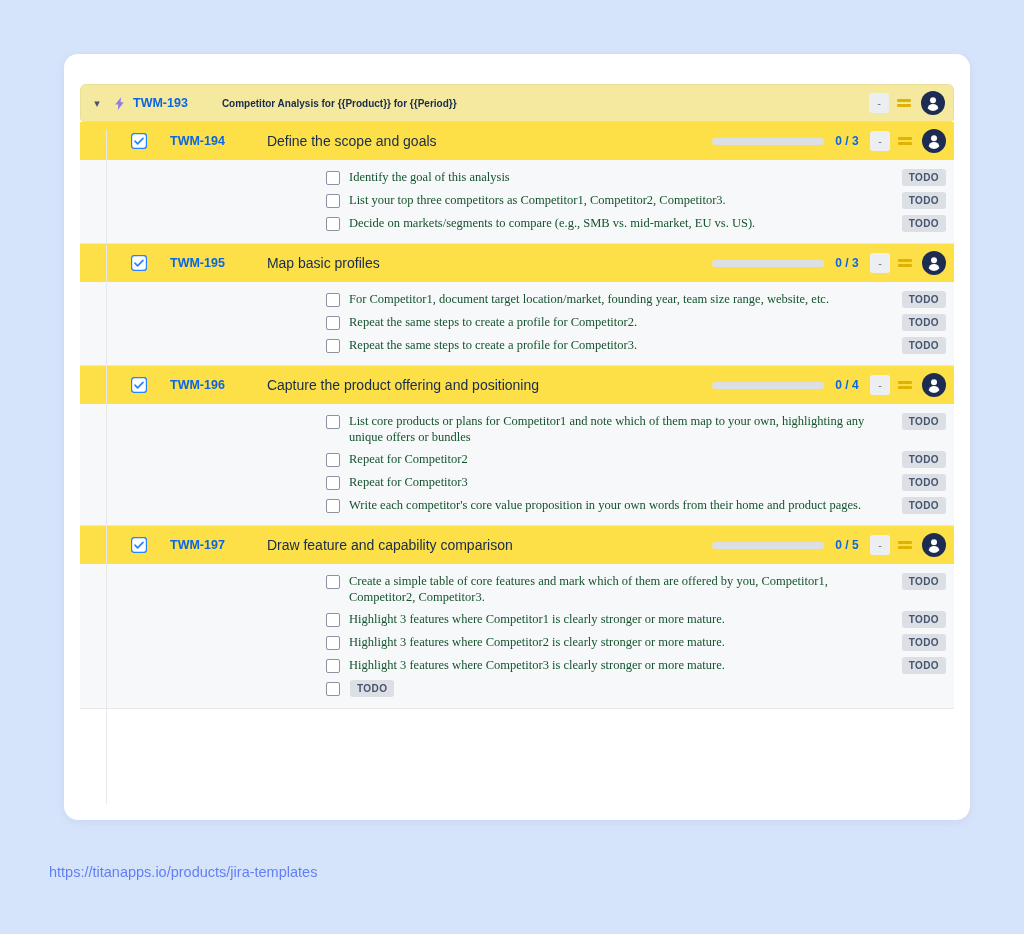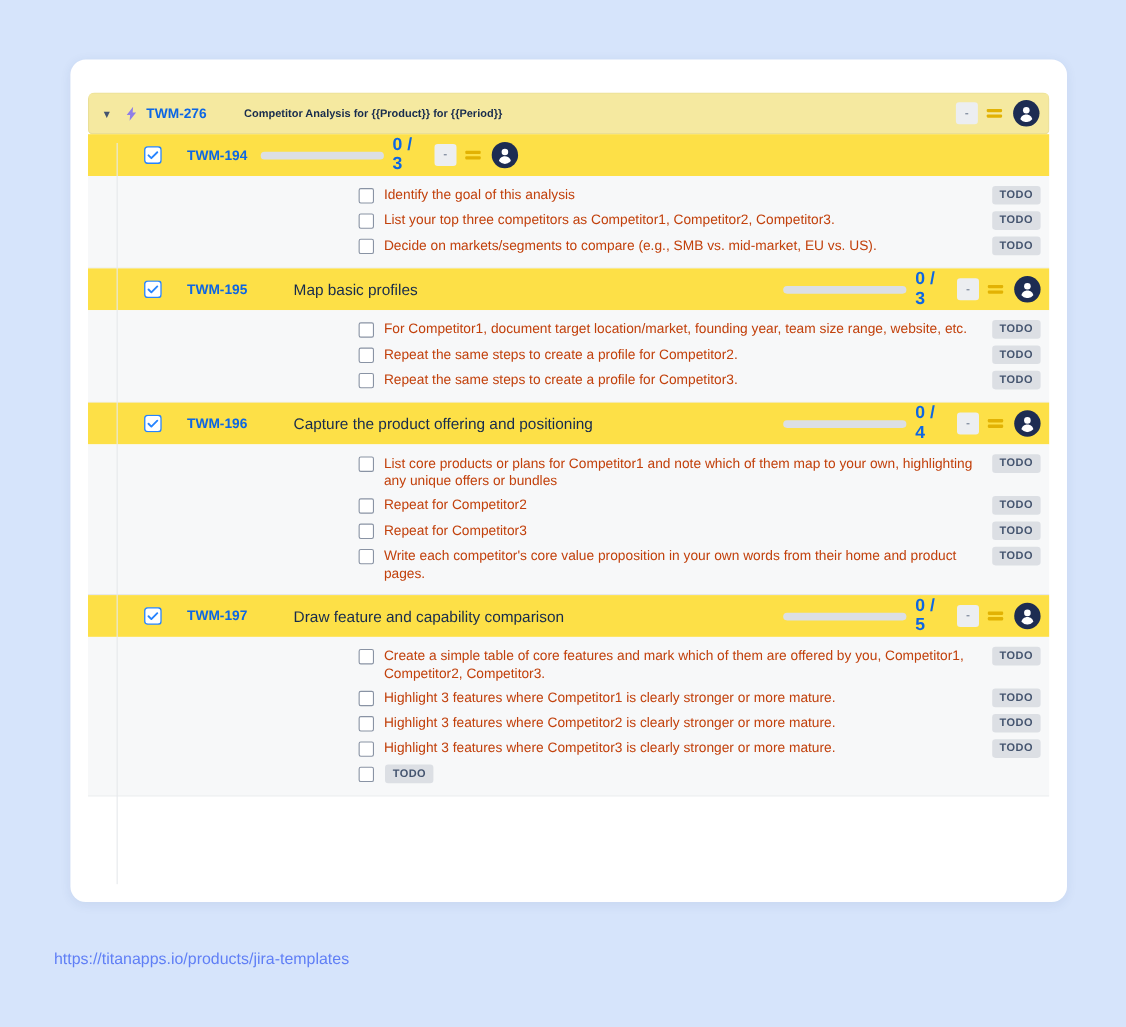--- a/index.html
+++ b/index.html
@@ -153,24 +153,24 @@
   }
   .progress {
     width: 112px;
     height: 7px;
     border-radius: 4px;
     background: #dcdfe4;
     flex: 0 0 auto;
   }
   .count {
     color: #0c66e4;
-    font-size: 16px;
+    font-size: 12px;
     font-weight: 700;
     width: 30px;
-    text-align: left;
+    text-align: center;
     flex: 0 0 auto;
   }
 
   
   .subtasks {
     background: #f7f8f9;
     padding: 6px 0 8px 0;
   }
   .subtask {
     display: flex;
@@ -184,24 +184,25 @@
     border: 1.6px solid #8993a4;
     border-radius: 2px;
     background: #fff;
     flex: 0 0 auto;
     margin-top: 2px;
     cursor: pointer;
   }
   .sub-text {
     font-size: 12.5px;
     line-height: 16px;
-    color: #c2410c;
+    color: #14532d;
     margin-left: 9px;
     flex: 1 1 auto;
     max-width: 552px;
+    font-family: Liberation Serif, serif;
   }
   .todo {
     font-size: 10px;
     font-weight: 700;
     letter-spacing: 0.4px;
     color: #44546f;
     background: #dcdfe4;
     border-radius: 3px;
     padding: 3px 7px;
     flex: 0 0 auto;
@@ -235,21 +236,21 @@
   <div class="board">
     <div class="guide"></div>
 
     <div class="epic-row">
       <span class="chevron">▾</span>
       <span class="bolt-icon">
         <svg width="15" height="15" viewBox="0 0 16 16" aria-hidden="true">
           <path d="M9.6 1.2 3.4 9.1h3.3l-.5 5.7 6.3-8.1H9.2z" fill="#8f7ee7"></path>
         </svg>
       </span>
-      <a class="key-link" href="#">TWM-276</a>
+      <a class="key-link" href="#">TWM-193</a>
       <span class="epic-title">Competitor Analysis for {{Product}} for {{Period}}</span>
       <span class="row-right">
         <span class="pill-dash">-</span>
         <span class="prio">
             <i></i>
             <i></i>
           </span>
         <span class="avatar">
           <svg width="16" height="16" viewBox="0 0 16 16" aria-hidden="true">
             <circle cx="8" cy="5.2" r="3" fill="#fff"></circle>
@@ -263,20 +264,21 @@
         <div class="story-block">
           <div class="story-row">
             <span class="story-indent"></span>
             <span class="story-icon">
               <svg width="16" height="16" viewBox="0 0 16 16" aria-hidden="true">
   <rect x="0.5" y="0.5" width="15" height="15" rx="3" fill="#fff" stroke="#2684ff" stroke-width="1.4"></rect>
   <path d="M4 8.2l2.6 2.6L12 5.4" fill="none" stroke="#2684ff" stroke-width="1.7" stroke-linecap="round" stroke-linejoin="round"></path>
 </svg>
             </span>
             <a class="key-link" style="margin-left:10px" href="#">TWM-194</a>
+            <span class="story-title">Define the scope and goals</span>
             <span class="row-right">
               <span class="progress"></span>
               <span class="count">0 / 3</span>
               <span class="pill-dash">-</span>
               <span class="prio">
                 <i></i>
                 <i></i>
               </span>
               <span class="avatar">
                 <svg width="16" height="16" viewBox="0 0 16 16" aria-hidden="true">

